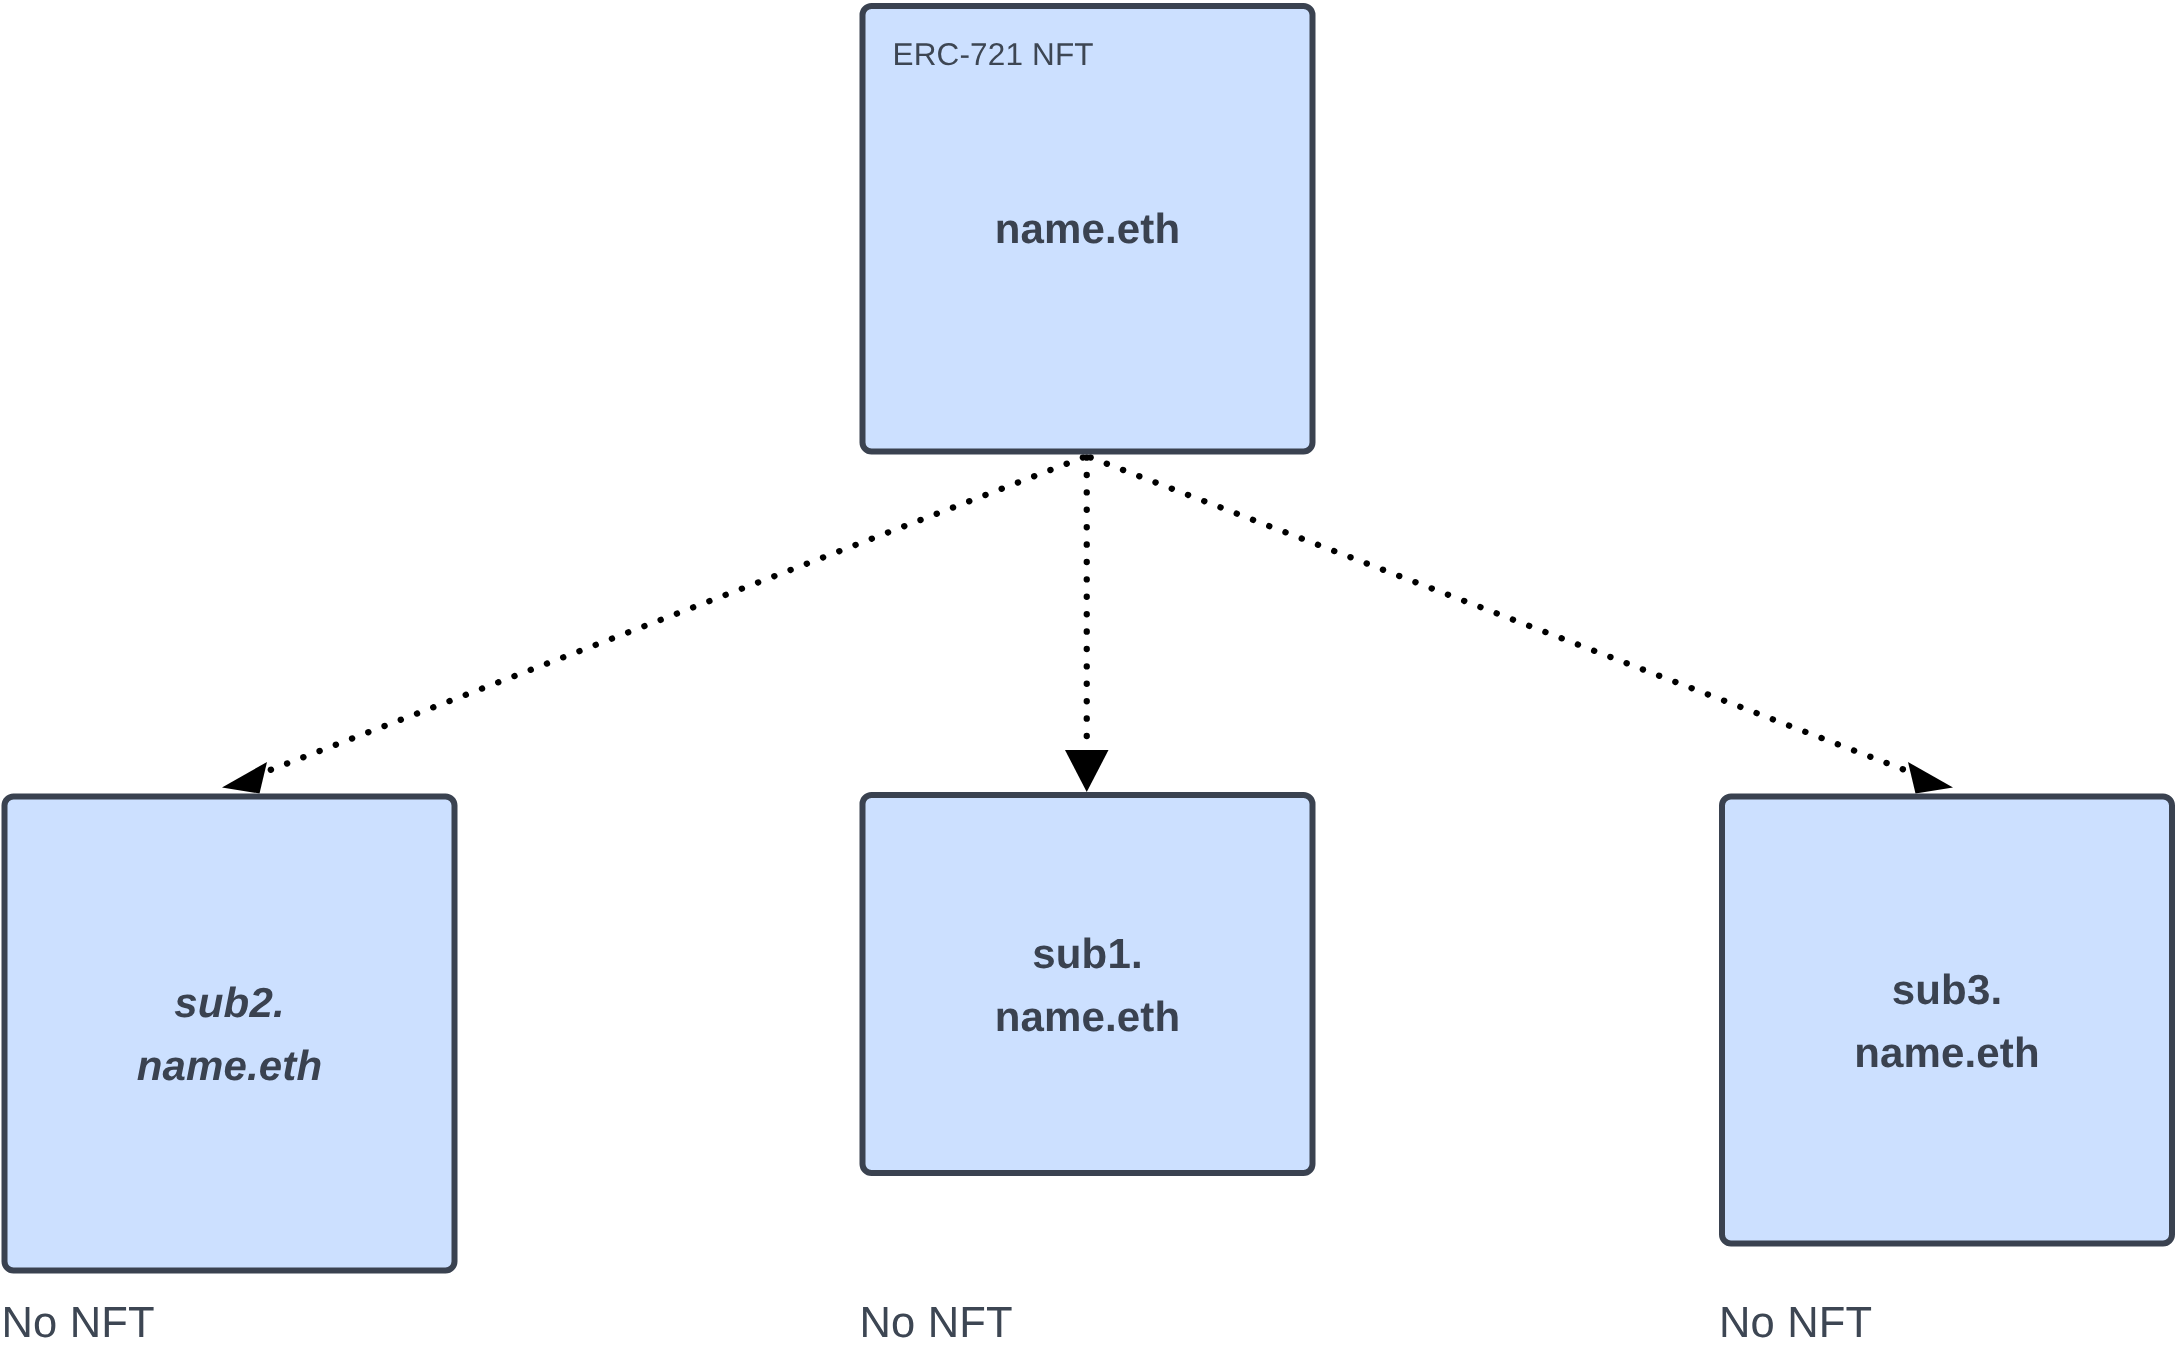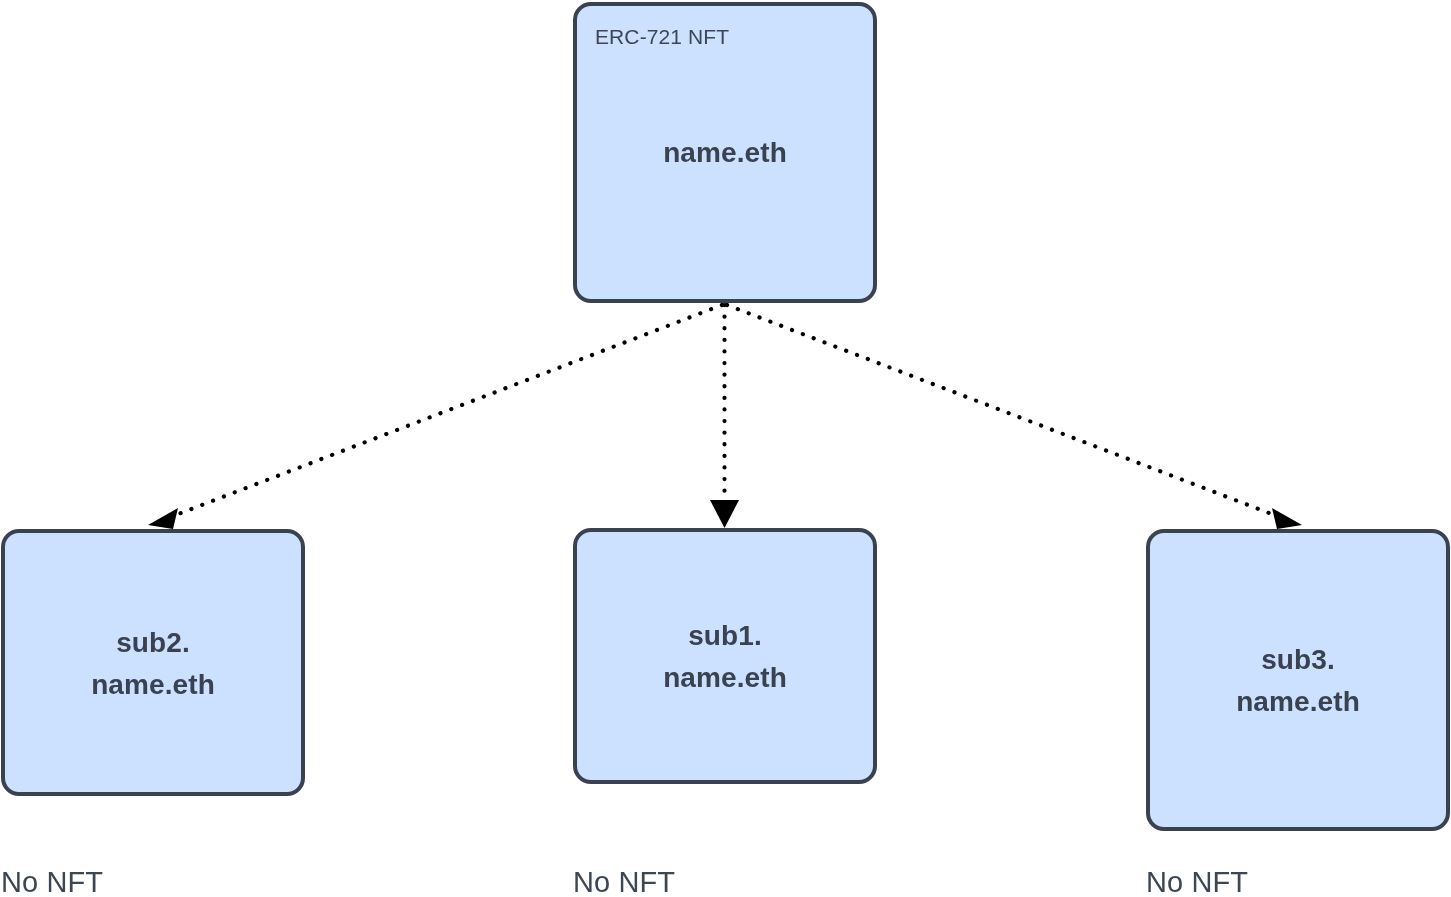--- a/index.html
+++ b/index.html
@@ -25,21 +25,21 @@
     top: 0;
     width: 1451px;
     height: 897px;
     pointer-events: none;
   }
   .node {
     position: absolute;
     box-sizing: border-box;
     background: #cce0ff;
     border: 4px solid #3a4250;
-    border-radius: 18px;
+    border-radius: 8px;
     display: flex;
     align-items: center;
     justify-content: center;
     z-index: 2;
   }
   .node-badge {
     position: absolute;
     left: 18px;
     top: 20px;
     font-size: 21px;
@@ -67,21 +67,21 @@
     font-weight: 400;
     color: #3d4653;
     text-align: left;
     line-height: 1;
     letter-spacing: 0.1px;
     z-index: 2;
   }
 
   
   #node-root    { left: 573px; top: 2px;   width: 304px; height: 301px; }
-  #node-sub2    { left: 1px;   top: 529px; width: 304px; height: 267px; }
+  #node-sub2    { left: 1px;   top: 529px; width: 304px; height: 320px; font-style: italic; }
   #node-sub1    { left: 573px; top: 528px; width: 304px; height: 256px; }
   #node-sub3    { left: 1146px;top: 529px; width: 304px; height: 302px; }
 
   #caption-sub2 { left: 1px;   top: 868px; width: 304px; }
   #caption-sub1 { left: 573px; top: 868px; width: 304px; }
   #caption-sub3 { left: 1146px;top: 868px; width: 304px; }
 </style>
 </head>
 <body>
 

